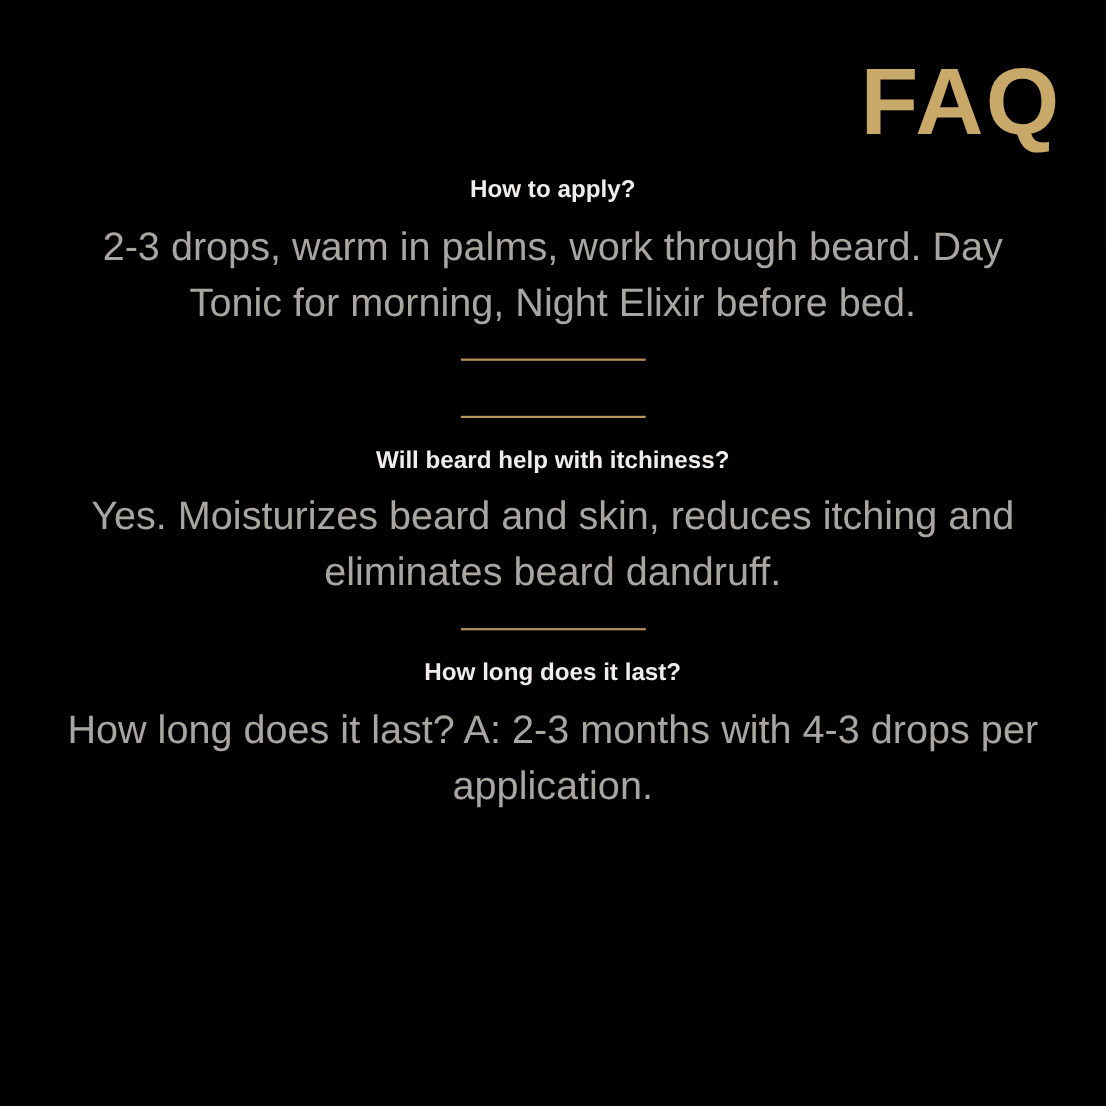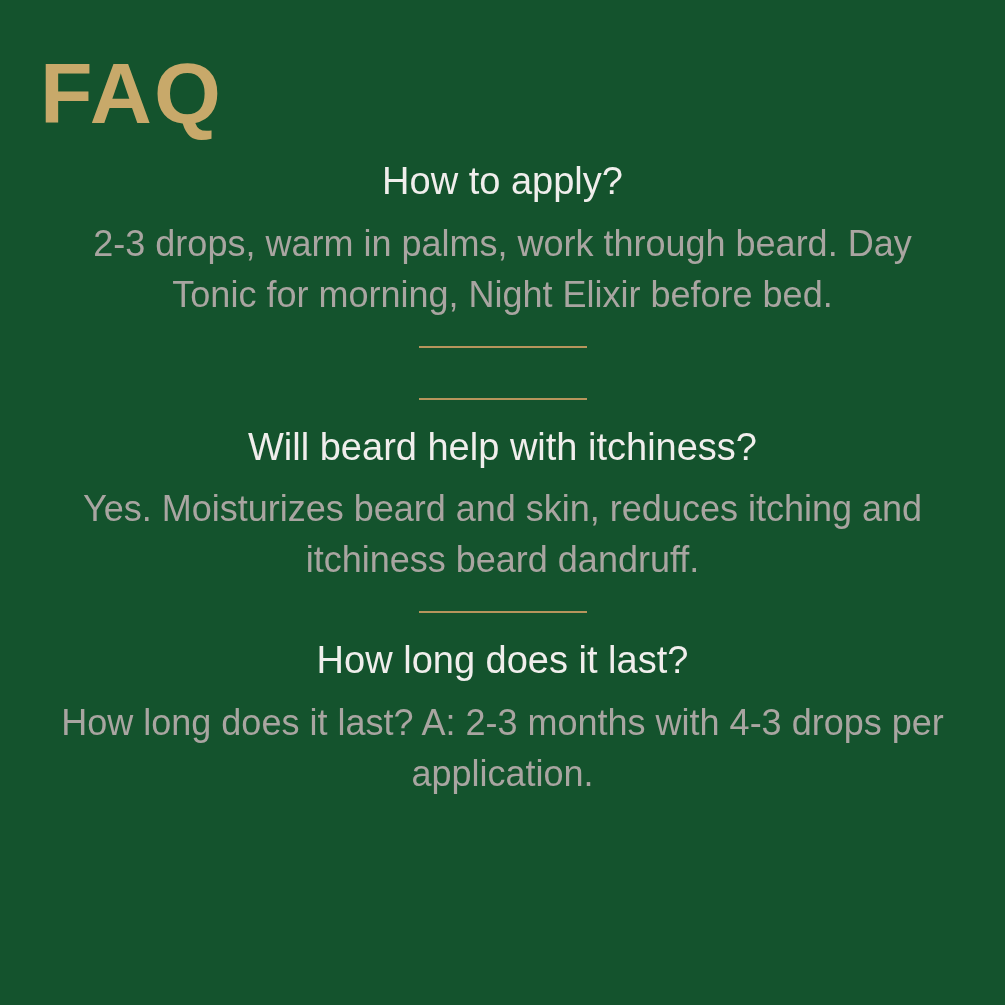--- a/index.html
+++ b/index.html
@@ -9,43 +9,43 @@
   body {
     width: 1005px;
     height: 1005px;
     background: #1c1b1a;
     font-family: "Liberation Sans", sans-serif;
     overflow: hidden;
   }
   .page {
     width: 1005px;
     height: 1005px;
-    background: #14532d;
+    background: #000000;
     box-sizing: border-box;
     padding: 34px 40px 0 40px;
     display: flex;
     flex-direction: column;
-    align-items: flex-start;
+    align-items: flex-end;
   }
   .faq-title {
     font-size: 86px;
     font-weight: bold;
     letter-spacing: 2px;
     color: #c8a96a;
     line-height: 1.0;
     margin: 16px 0 22px 0;
     text-align: center;
   }
   .qa-block {
     width: 100%;
     text-align: center;
   }
   .question {
-    font-size: 38px;
-    font-weight: normal;
+    font-size: 22px;
+    font-weight: bold;
     color: #f0eeec;
     line-height: 1.25;
     margin: 0 0 12px 0;
     text-align: center;
   }
   .answer {
     font-size: 36px;
     font-weight: normal;
     color: #a9a5a1;
     line-height: 1.42;
@@ -75,21 +75,21 @@
     <div class="answer">2-3 drops, warm in palms, work through beard. Day Tonic for morning, Night Elixir before bed.</div>
   </div>
 
   <hr class="divider">
 
 
   <hr class="divider">
 
   <div class="qa-block">
     <div class="question">Will beard help with itchiness?</div>
-    <div class="answer">Yes. Moisturizes beard and skin, reduces itching and itchiness beard dandruff.</div>
+    <div class="answer">Yes. Moisturizes beard and skin, reduces itching and eliminates beard dandruff.</div>
   </div>
 
   <hr class="divider">
 
   <div class="qa-block">
     <div class="question">How long does it last?</div>
     <div class="answer">How long does it last? A: 2-3 months with 4-3 drops per application.</div>
   </div>
 
 </div>

